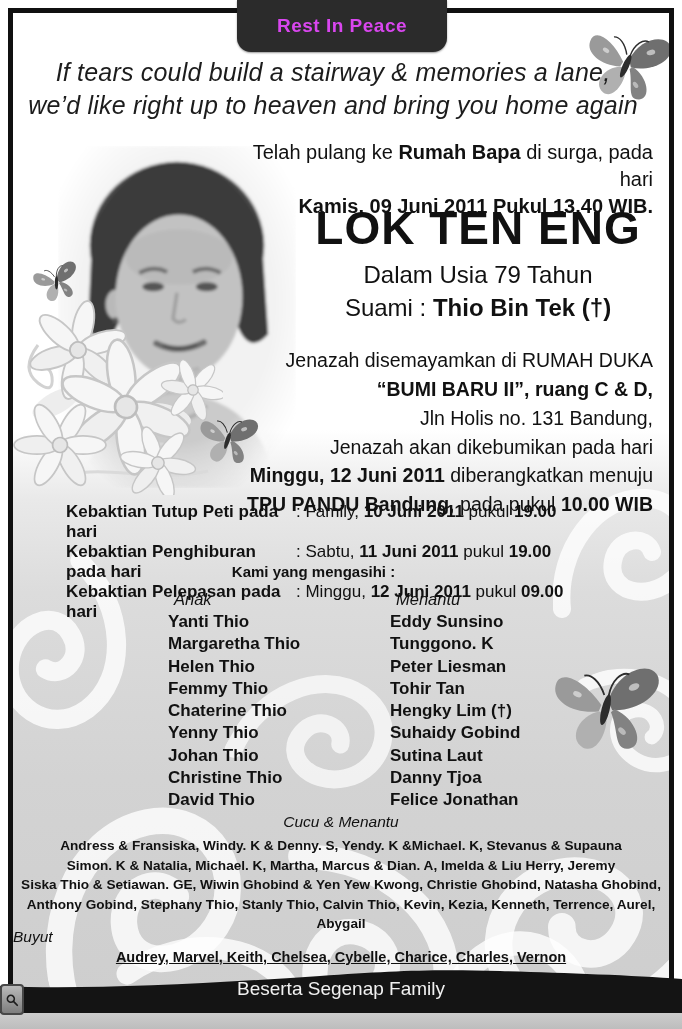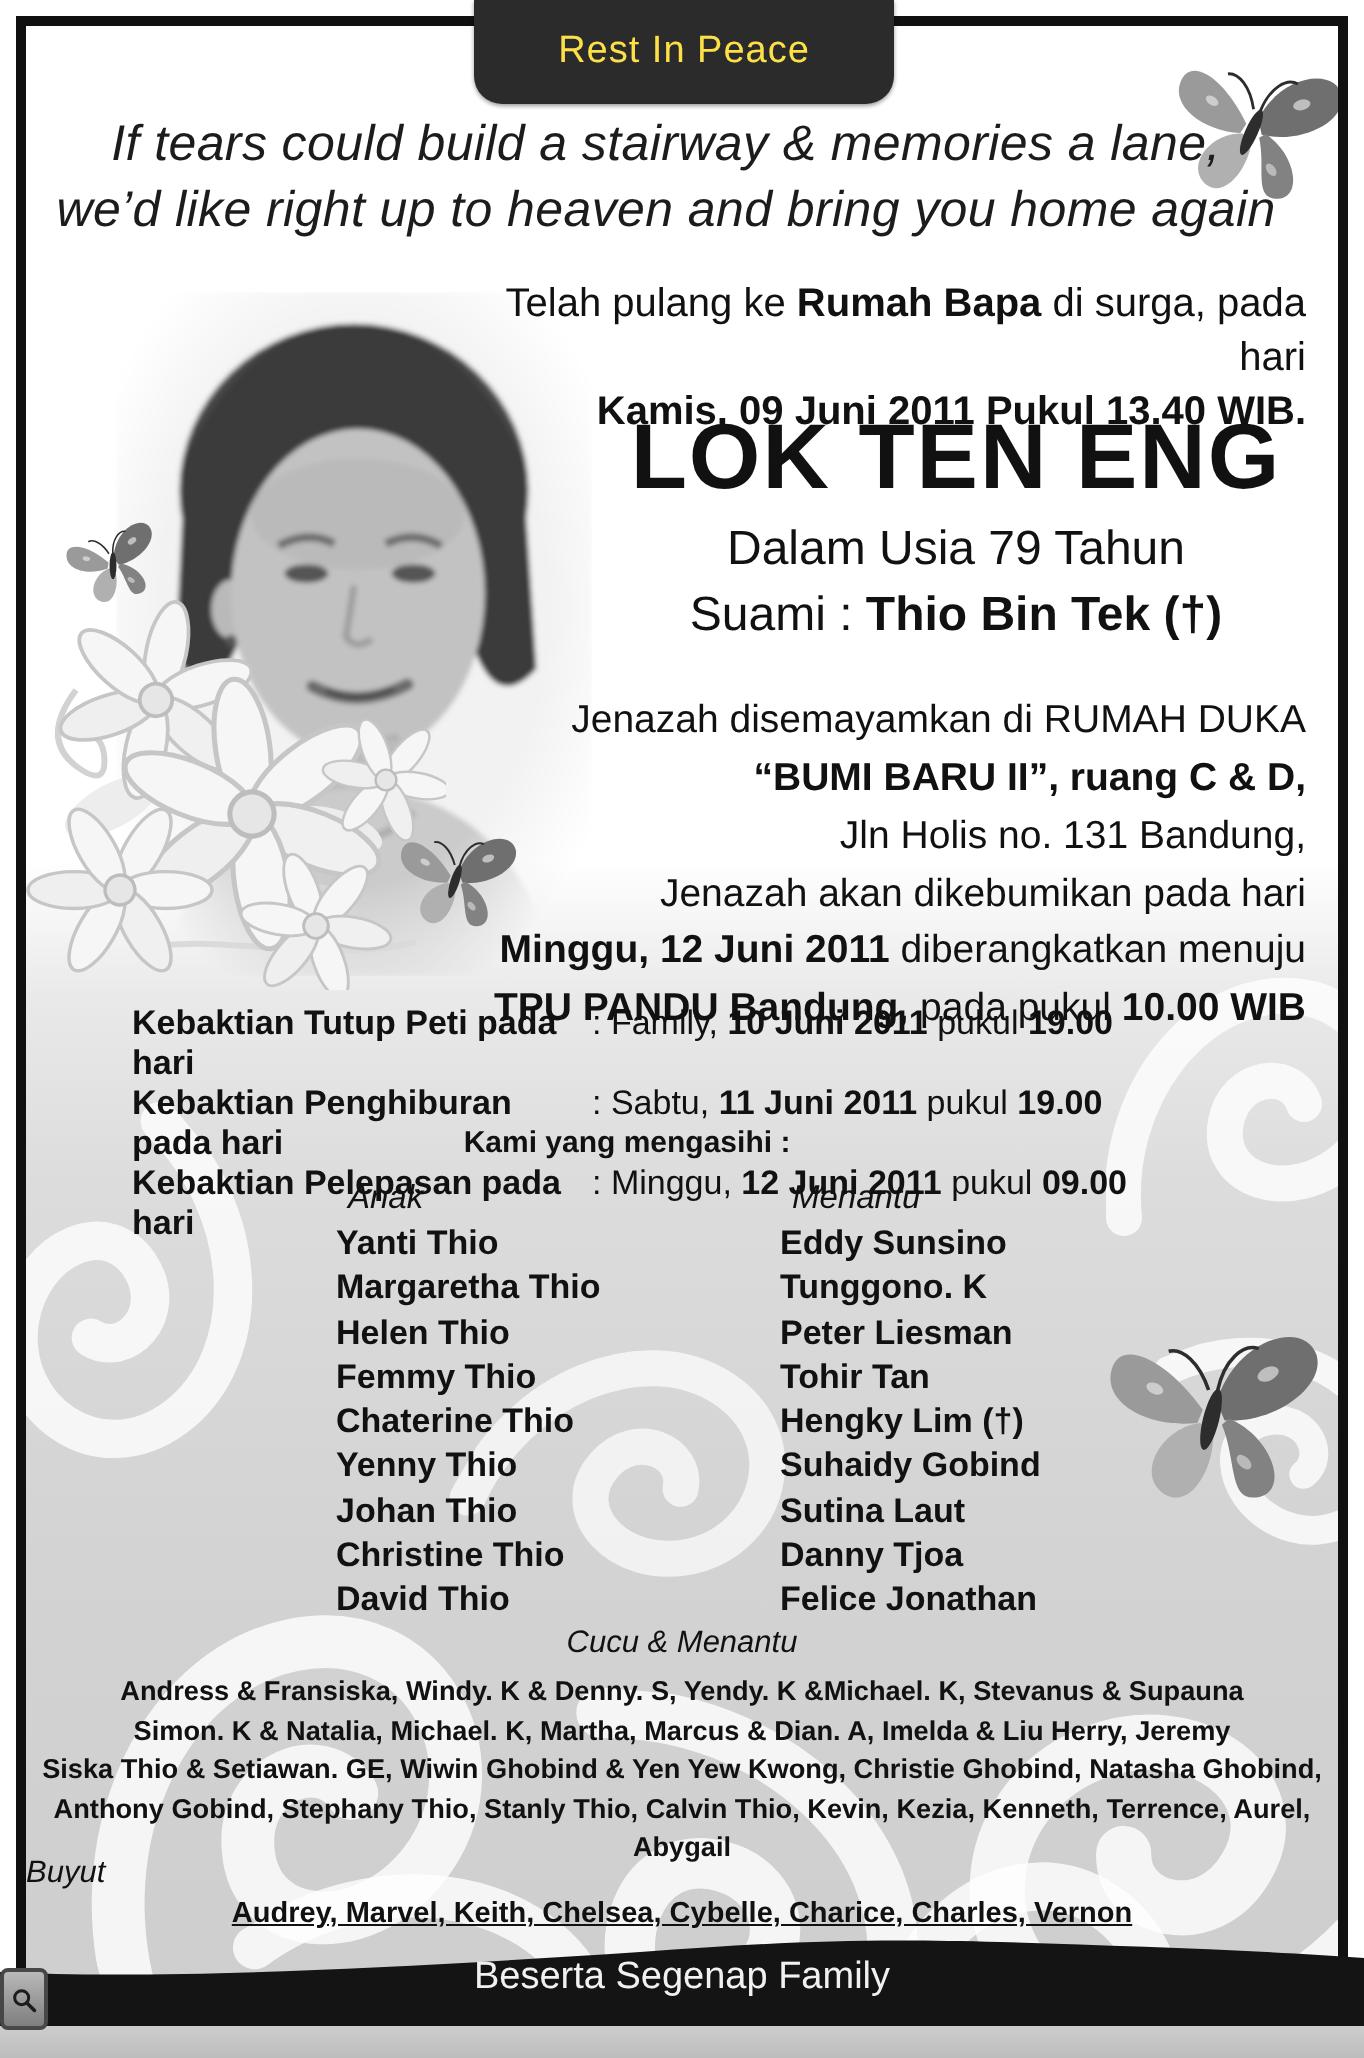--- a/index.html
+++ b/index.html
@@ -9,21 +9,21 @@
          border:5px solid #101010;pointer-events:none;z-index:5;}
   
   .bg-lower{position:absolute;left:13px;top:430px;width:656px;height:579px;overflow:hidden;
             background:linear-gradient(180deg,rgba(240,240,240,0) 0%,#e9e9e9 12%,#dcdcdc 28%,#d3d3d3 60%,#cecece 100%);z-index:0;}
   .swirl{position:absolute;opacity:.8;}
   .swirl svg{width:100%;height:100%;}
   
   .banner{position:absolute;left:237px;top:0;width:210px;height:52px;background:#2b2b2b;
           border-radius:0 0 14px 14px;display:flex;align-items:center;justify-content:center;z-index:6;
           box-shadow:0 1px 2px rgba(0,0,0,.4);}
-  .banner span{color:#fde047;font-weight:normal;font-size:19px;letter-spacing:.5px;}
+  .banner span{color:#d946ef;font-weight:bold;font-size:19px;letter-spacing:.5px;}
   
   .quote{position:absolute;left:13px;width:640px;top:56px;text-align:center;z-index:3;
          font-style:italic;font-size:25px;line-height:1.32;color:#1c1c1c;letter-spacing:.2px;}
   
   .passing{position:absolute;right:29px;top:139px;width:430px;text-align:right;
            font-size:20px;line-height:1.35;z-index:3;}
   .passing b,.funeral b{font-weight:bold;}
   
   .deceased{position:absolute;left:302px;right:28px;top:203px;text-align:center;z-index:3;}
   .deceased .name{font-size:46px;font-weight:bold;letter-spacing:1px;line-height:1.1;}

